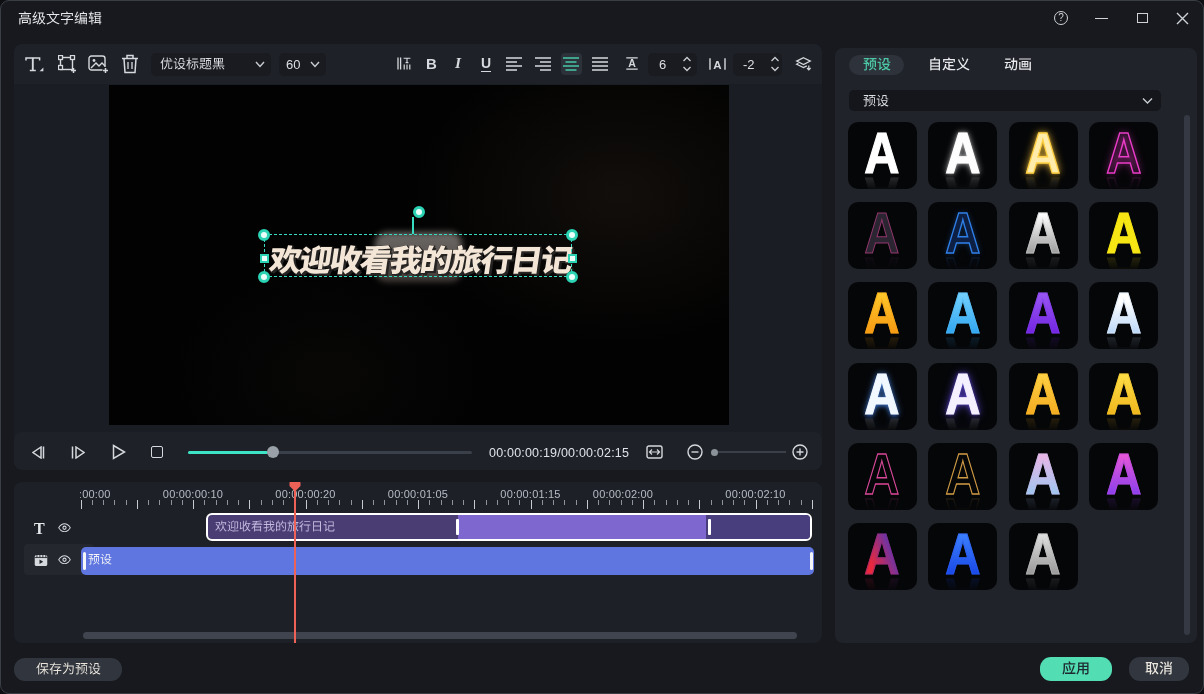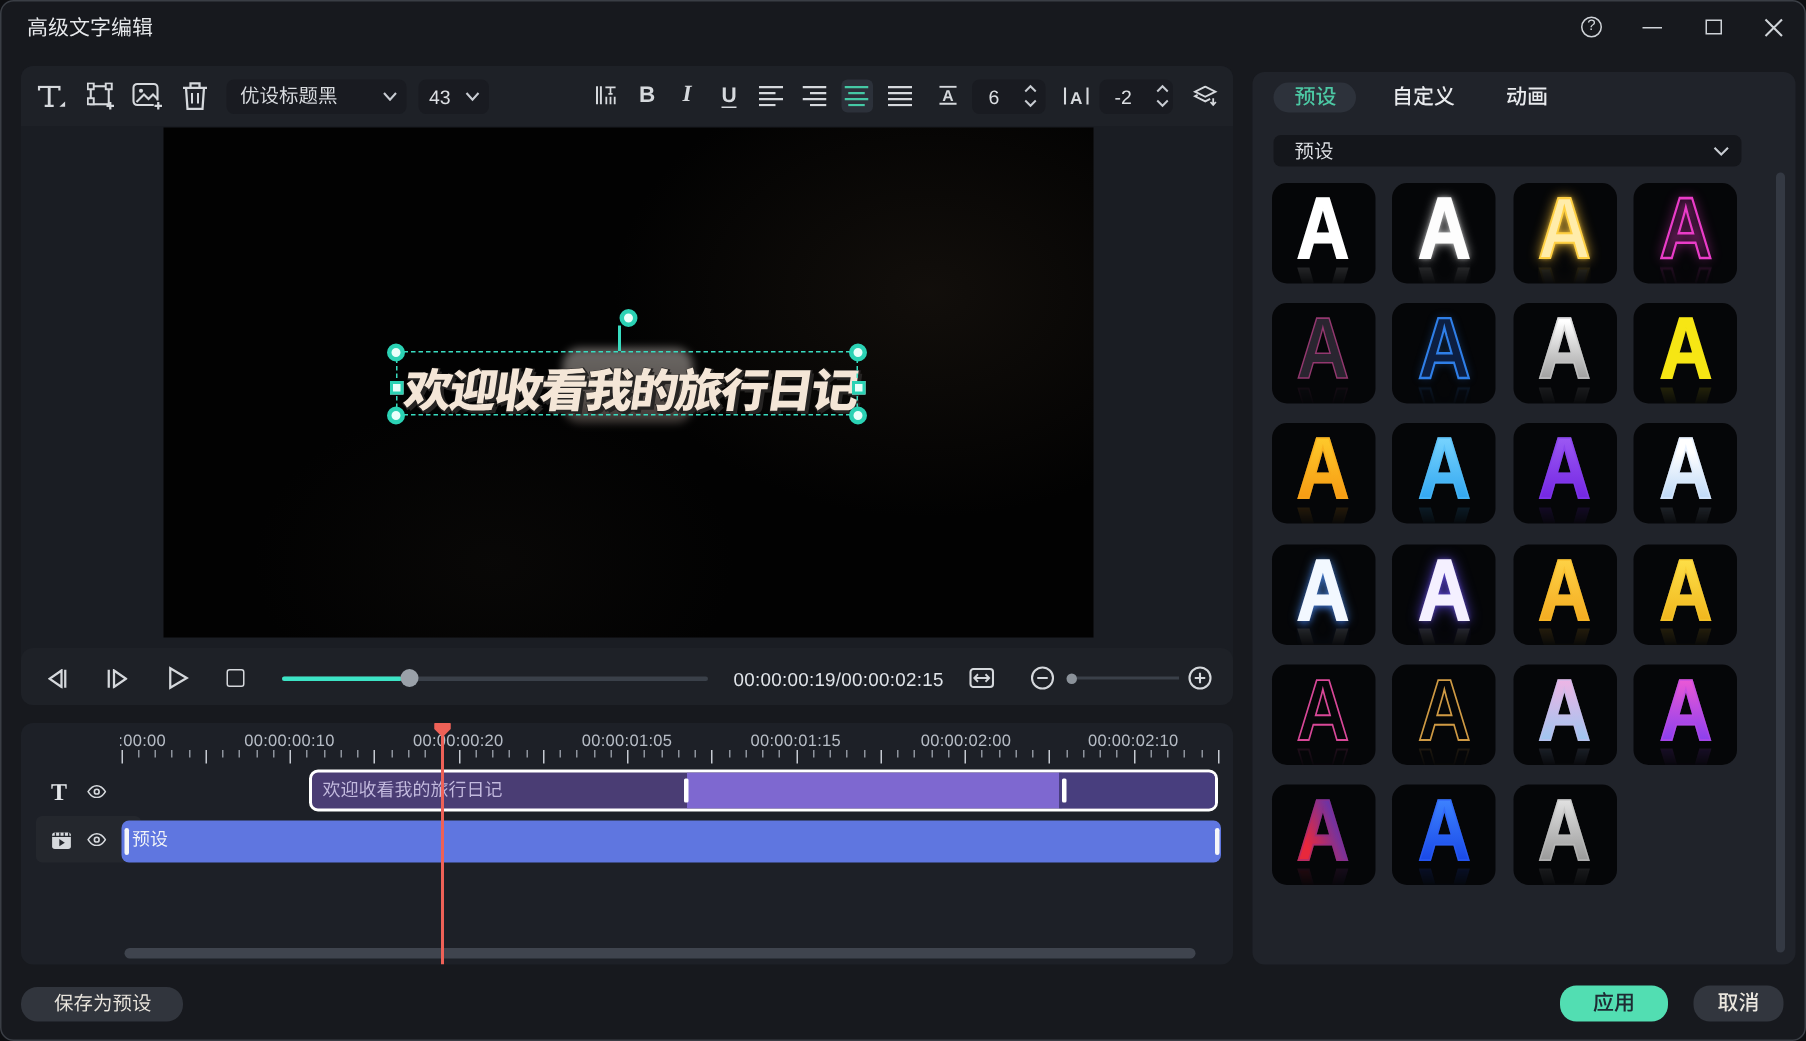--- a/index.html
+++ b/index.html
@@ -60,21 +60,21 @@
   </svg>
 
 <div class="sel" style="left:151px;width:120px"></div>
 <div class="abs" style="left:160px;top:57px"><svg width="67" height="16" viewBox="0 0 67 16" style="overflow:visible">
       <path transform="translate(0,11.4)" d="M8.3 -5.9V-0.7C8.3 0.4 8.6 0.7 9.6 0.7C9.8 0.7 10.9 0.7 11.1 0.7C12.1 0.7 12.3 0.1 12.4 -1.8C12.1 -1.9 11.7 -2.1 11.5 -2.2C11.5 -0.5 11.4 -0.2 11 -0.2C10.8 -0.2 9.9 -0.2 9.7 -0.2C9.3 -0.2 9.2 -0.3 9.2 -0.7V-5.9ZM9.1 -10.1C9.7 -9.5 10.5 -8.6 10.8 -8.1L11.6 -8.7C11.2 -9.2 10.4 -10 9.8 -10.6ZM6.8 -10.8C6.8 -9.8 6.8 -8.8 6.7 -7.8H3.8V-6.9H6.7C6.5 -4 5.8 -1.3 3.6 0.3C3.8 0.4 4.1 0.8 4.3 1C6.7 -0.7 7.4 -3.7 7.6 -6.9H12.3V-7.8H7.7C7.7 -8.8 7.7 -9.8 7.7 -10.8ZM3.5 -10.9C2.8 -8.9 1.7 -7 0.5 -5.7C0.7 -5.5 0.9 -5 1 -4.7C1.4 -5.1 1.8 -5.6 2.1 -6.1V1H3.1V-7.6C3.6 -8.6 4.1 -9.6 4.4 -10.6Z M14.6 -10.1C15.3 -9.5 16.1 -8.6 16.5 -8L17.2 -8.7C16.8 -9.3 15.9 -10.1 15.2 -10.7ZM13.6 -6.8V-5.9H15.4V-1.2C15.4 -0.6 15 -0.2 14.7 -0.1C14.9 0.1 15.2 0.5 15.3 0.8C15.5 0.5 15.8 0.3 18.1 -1.5C18 -1.7 17.9 -2 17.8 -2.3L16.3 -1.2V-6.8ZM19.4 -10.5V-9C19.4 -8 19.1 -7 17.4 -6.2C17.6 -6 17.9 -5.7 18 -5.5C19.9 -6.4 20.3 -7.8 20.3 -9V-9.5H22.6V-7.4C22.6 -6.5 22.8 -6.1 23.7 -6.1C23.8 -6.1 24.5 -6.1 24.7 -6.1C24.9 -6.1 25.2 -6.1 25.4 -6.2C25.3 -6.4 25.3 -6.8 25.3 -7C25.1 -7 24.8 -6.9 24.7 -6.9C24.5 -6.9 23.9 -6.9 23.8 -6.9C23.6 -6.9 23.5 -7.1 23.5 -7.4V-10.5ZM23.5 -4.3C23 -3.2 22.3 -2.4 21.4 -1.7C20.6 -2.4 19.9 -3.3 19.4 -4.3ZM18 -5.2V-4.3H18.7L18.5 -4.2C19 -3 19.7 -2 20.7 -1.1C19.7 -0.5 18.6 -0.1 17.4 0.2C17.6 0.4 17.8 0.8 17.9 1C19.2 0.7 20.4 0.2 21.4 -0.5C22.4 0.2 23.6 0.8 24.9 1.1C25 0.8 25.3 0.4 25.5 0.2C24.3 -0.1 23.2 -0.5 22.2 -1.1C23.3 -2.1 24.2 -3.3 24.7 -5L24.1 -5.2L23.9 -5.2Z M32.1 -9.9V-9H37.7V-9.9ZM36.1 -4.2C36.7 -2.9 37.3 -1.2 37.5 -0.2L38.4 -0.5C38.2 -1.6 37.6 -3.2 37 -4.5ZM32.4 -4.4C32 -3.1 31.5 -1.7 30.7 -0.7C31 -0.6 31.3 -0.4 31.5 -0.2C32.2 -1.2 32.9 -2.7 33.3 -4.3ZM31.5 -6.8V-5.9H34.3V-0.2C34.3 -0.1 34.2 -0 34 0C33.9 0 33.2 0 32.6 -0C32.7 0.3 32.8 0.7 32.9 1C33.8 1 34.4 1 34.8 0.8C35.1 0.6 35.3 0.3 35.3 -0.2V-5.9H38.4V-6.8ZM28.6 -10.9V-8.2H26.6V-7.3H28.4C28 -5.6 27.1 -3.8 26.3 -2.8C26.5 -2.5 26.8 -2.1 26.9 -1.9C27.5 -2.7 28.1 -4.1 28.6 -5.5V1H29.6V-5.8C30 -5.1 30.6 -4.3 30.8 -3.9L31.4 -4.7C31.1 -5 30 -6.5 29.6 -6.9V-7.3H31.3V-8.2H29.6V-10.9Z M41.3 -8H43.9V-7H41.3ZM41.3 -9.7H43.9V-8.7H41.3ZM40.4 -10.4V-6.3H44.9V-10.4ZM48 -6.9C47.9 -3.5 47.7 -1.9 45 -1C45.1 -0.8 45.3 -0.5 45.4 -0.4C48.4 -1.3 48.8 -3.2 48.9 -6.9ZM48.5 -2.4C49.3 -1.8 50.3 -1 50.8 -0.4L51.4 -1C50.9 -1.6 49.9 -2.4 49.1 -2.9ZM40.6 -3.9C40.5 -2 40.3 -0.5 39.4 0.5C39.6 0.6 40 0.9 40.1 1C40.6 0.4 40.9 -0.4 41.1 -1.3C42.3 0.5 44.2 0.8 47 0.8H51.2C51.2 0.5 51.4 0.1 51.5 -0.1C50.8 -0.1 47.6 -0.1 47 -0.1C45.4 -0.1 44.1 -0.1 43.1 -0.6V-2.4H45.3V-3.2H43.1V-4.6H45.5V-5.3H39.6V-4.6H42.3V-1.1C41.9 -1.4 41.6 -1.8 41.3 -2.3C41.4 -2.8 41.4 -3.3 41.4 -3.9ZM46 -8.3V-2.8H46.8V-7.5H49.9V-2.8H50.8V-8.3H48.3C48.5 -8.6 48.7 -9.1 48.8 -9.5H51.4V-10.3H45.5V-9.5H47.9C47.7 -9.1 47.6 -8.6 47.5 -8.3Z M55.7 -9C56 -8.4 56.4 -7.6 56.5 -7.1L57.2 -7.4C57.1 -7.9 56.7 -8.7 56.3 -9.3ZM60.6 -9.3C60.3 -8.7 59.9 -7.8 59.6 -7.2L60.2 -7C60.5 -7.5 61 -8.3 61.3 -9ZM56.4 -1.2C56.6 -0.5 56.7 0.4 56.7 1L57.6 0.8C57.6 0.3 57.5 -0.6 57.3 -1.2ZM59.1 -1.1C59.4 -0.5 59.7 0.4 59.8 1L60.8 0.7C60.6 0.2 60.3 -0.7 60 -1.3ZM61.7 -1.2C62.4 -0.5 63.1 0.5 63.4 1.1L64.4 0.7C64 0.1 63.3 -0.9 62.6 -1.5ZM54.2 -1.5C53.9 -0.7 53.3 0.2 52.7 0.7L53.6 1.1C54.3 0.5 54.8 -0.4 55.1 -1.3ZM55 -9.6H58V-6.8H55ZM59 -9.6H62V-6.8H59ZM52.7 -2.9V-2H64.3V-2.9H59V-4.1H63.2V-4.9H59V-6H62.9V-10.4H54V-6H58V-4.9H53.8V-4.1H58V-2.9Z" fill="#d9dce0"></path>
     </svg></div>
 <svg class="abs" style="left:255px;top:61px" width="10" height="7" viewBox="0 0 10 7">
     <path d="M1,1 L5,5.5 L9,1" stroke="#c8ccd2" stroke-width="1.4" fill="none"></path>
   </svg>
 <div class="sel" style="left:279px;width:47px"></div>
-<div class="abs" style="left:286px;top:57px;font-size:13px;color:#dcdfe3">43</div>
+<div class="abs" style="left:286px;top:57px;font-size:13px;color:#dcdfe3">60</div>
 <svg class="abs" style="left:310px;top:61px" width="10" height="7" viewBox="0 0 10 7">
     <path d="M1,1 L5,5.5 L9,1" stroke="#c8ccd2" stroke-width="1.4" fill="none"></path>
   </svg>
 
 <svg class="abs" style="left:397px;top:57px" width="15" height="13" viewBox="0 0 15 13">
     <path d="M1,0.5 V12.5 M3.6,0.5 V12.5" stroke="#d6d9dd" stroke-width="1.3"></path>
     <path d="M6.6,1.2 H13.4 M10,1.2 V5.6 M8.6,5.6 H11.4" stroke="#d6d9dd" stroke-width="1.1"></path>
     <path d="M7.2,7.5 V12.5 M10,7.5 V12.5 M12.8,7.5 V12.5" stroke="#d6d9dd" stroke-width="1.2"></path>
   </svg>
 <div class="ticon" style="left:426px;top:55px;font-size:15px;font-weight:bold">B</div>
@@ -177,21 +177,21 @@
   </svg>
 
 <div class="tlpanel">
   <div class="abs" style="left:66px;top:0;width:742px;height:30px;overflow:hidden">
     <div class="abs" style="left:-66px;top:0;width:742px;height:30px">
         <div class="rlab" style="left:26.5px">00:00:00:00</div>
         <div class="rlab" style="left:139px">00:00:00:10</div>
         <div class="rlab" style="left:251.5px">00:00:00:20</div>
         <div class="rlab" style="left:364px">00:00:01:05</div>
         <div class="rlab" style="left:476.5px">00:00:01:15</div>
-        <div class="rlab" style="left:590px">00:00:02:00</div>
+        <div class="rlab" style="left:569px">00:00:02:00</div>
         <div class="rlab" style="left:701.5px">00:00:02:10</div>
       </div>
   </div>
   <div class="abs" style="left:0;top:18px;width:808px;height:12px;overflow:hidden">
       <div style="position:absolute;left:66.50px;top:0;width:1px;height:9px;background:#c6cad2"></div>
       <div style="position:absolute;left:77.75px;top:0;width:1px;height:5px;background:#8e939d"></div>
       <div style="position:absolute;left:89.00px;top:0;width:1px;height:5px;background:#8e939d"></div>
       <div style="position:absolute;left:100.25px;top:0;width:1px;height:5px;background:#8e939d"></div>
       <div style="position:absolute;left:111.50px;top:0;width:1px;height:5px;background:#8e939d"></div>
       <div style="position:absolute;left:122.75px;top:0;width:1px;height:9px;background:#c6cad2"></div>

